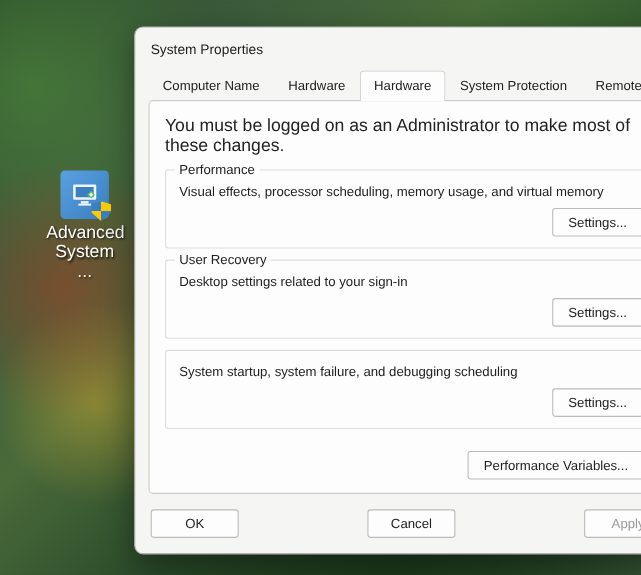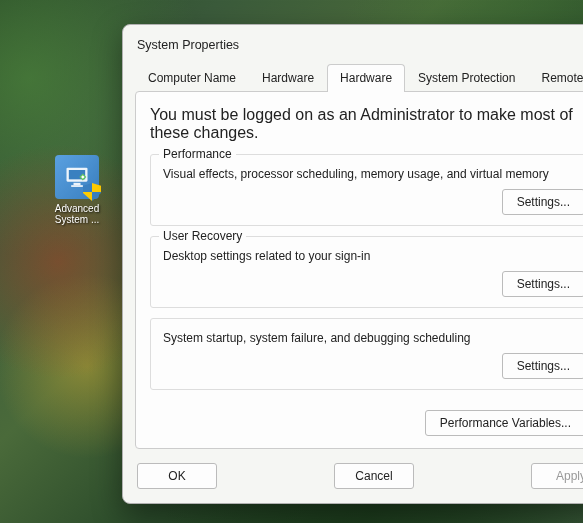--- a/index.html
+++ b/index.html
@@ -37,21 +37,21 @@
   .wm4 { top: 370px; left: 390px; }
 
   
   .desktop-icon {
     position: absolute;
     top: 155px;
     left: 42px;
     width: 70px;
     text-align: center;
     color: #fff;
-    font-size: 10px;
+    font-size: 16px;
     text-shadow: 1px 1px 2px rgba(0,0,0,0.8);
     cursor: pointer;
   }
   .desktop-icon .icon-img {
     width: 44px;
     height: 44px;
     margin: 0 auto 4px;
     background: linear-gradient(135deg, #5aa0e0 0%, #3a80c0 100%);
     border-radius: 4px;
     position: relative;

